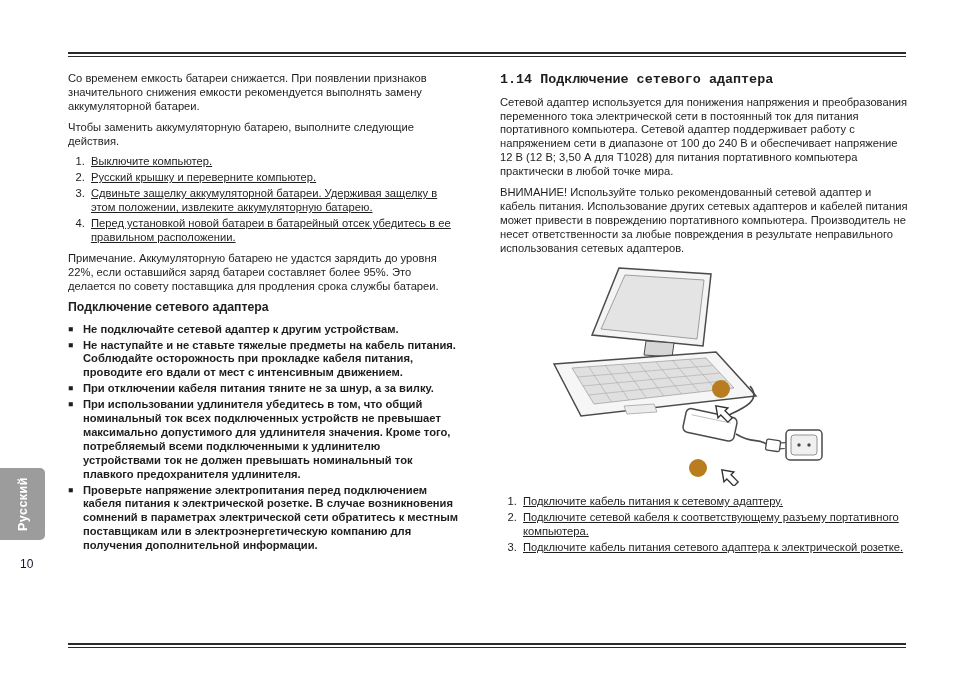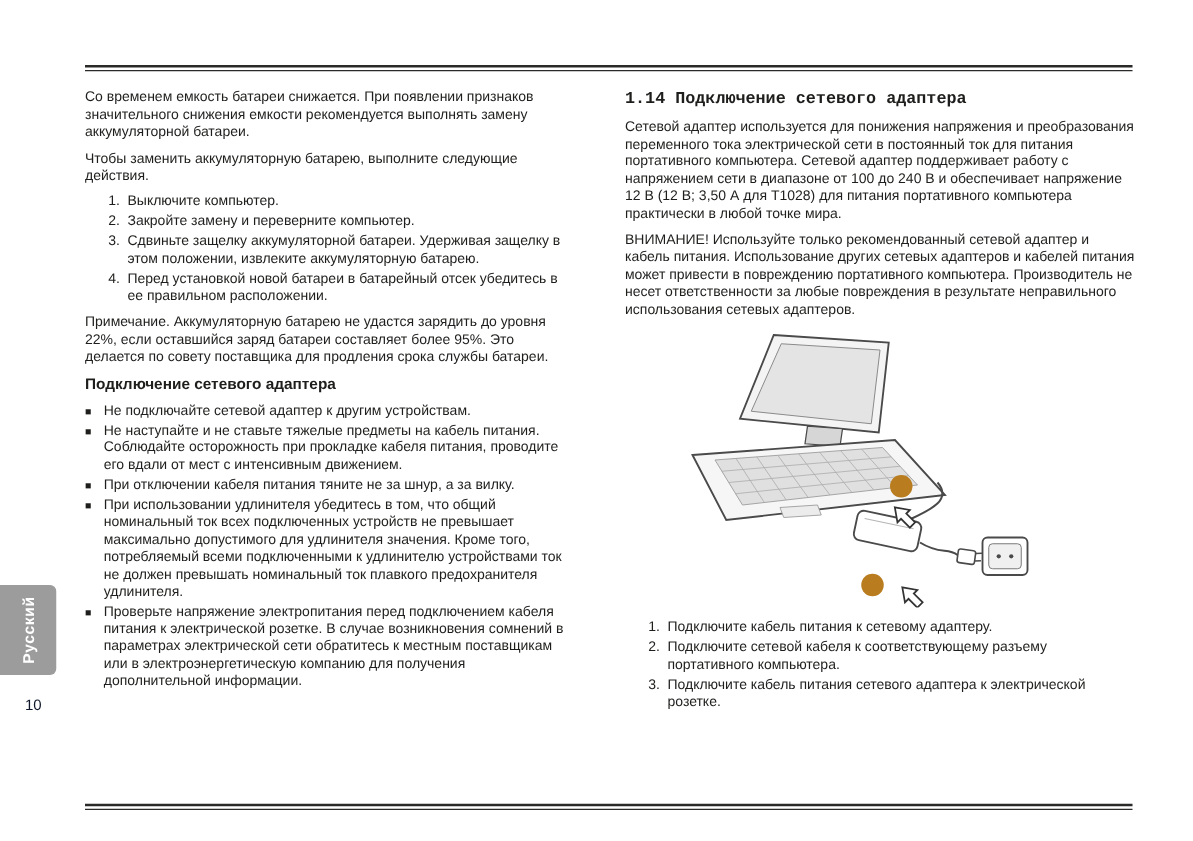--- a/index.html
+++ b/index.html
@@ -22,23 +22,23 @@
 
   .col { position:absolute; top:72px; font-size:11.2px; line-height:1.24; text-align:left; }
   .col.left  { left:68px;  width:392px; }
   .col.right { left:500px; width:408px; }
 
   h3.sec { font-size:12.3px; font-weight:bold; margin:0 0 7px 0; }
   h2.sec-main { font-size:13.4px; font-weight:bold; margin:0 0 7px 0;font-family:Liberation Mono, monospace; }
   .col p { margin:0 0 7px 0; }
 
   ol.steps { margin:0 0 7px 0; padding-left:20px; list-style:decimal; }
-  ol.steps li { margin:0 0 2px 11px; padding-left:3px; }
+  ol.steps li { margin:0 0 2px 0; padding-left:3px;text-decoration:underline; }
 
-  ul.bullets { list-style:none; margin:0; padding:0; }
+  ul.bullets { list-style:none; margin:0; padding:0;font-weight:bold; }
   ul.bullets li { position:relative; padding-left:15px; margin:0 0 2px 0; }
   ul.bullets li::before { content:"■"; position:absolute; left:0; top:1px; font-size:8.5px; }
 
   figure.illustration { margin:5px 0 5px 24px; width:360px; }
 
   .lang-tab {
     position:absolute; left:0; top:468px; width:45px; height:72px;
     background:#9c9c9c; border-radius:0 5px 5px 0;
     display:flex; align-items:center; justify-content:center;
   }
@@ -53,21 +53,21 @@
 
 <div class="page">
 
   <div class="rule top"></div>
 
   <div class="col left">
     <p>Со временем емкость батареи снижается. При появлении признаков значительного снижения емкости рекомендуется выполнять замену аккумуляторной батареи.</p>
     <p>Чтобы заменить аккумуляторную батарею, выполните следующие действия.</p>
     <ol class="steps">
       <li>Выключите компьютер.</li>
-      <li>Закройте замену и переверните компьютер.</li>
+      <li>Русский крышку и переверните компьютер.</li>
       <li>Сдвиньте защелку аккумуляторной батареи. Удерживая защелку в этом положении, извлеките аккумуляторную батарею.</li>
       <li>Перед установкой новой батареи в батарейный отсек убедитесь в ее правильном расположении.</li>
     </ol>
     <p>Примечание. Аккумуляторную батарею не удастся зарядить до уровня 22%, если оставшийся заряд батареи составляет более 95%. Это делается по совету поставщика для продления срока службы батареи.</p>
     <h3 class="sec">Подключение сетевого адаптера</h3>
     <ul class="bullets">
       <li>Не подключайте сетевой адаптер к другим устройствам.</li>
       <li>Не наступайте и не ставьте тяжелые предметы на кабель питания.  Соблюдайте осторожность при прокладке кабеля питания, проводите его вдали от мест с интенсивным движением.</li>
       <li>При отключении кабеля питания тяните не за шнур, а за вилку.</li>
       <li>При использовании удлинителя убедитесь в том, что общий номинальный ток всех подключенных устройств не превышает максимально допустимого для удлинителя значения. Кроме того, потребляемый всеми подключенными к удлинителю устройствами ток не должен превышать номинальный ток плавкого предохранителя удлинителя.</li>

